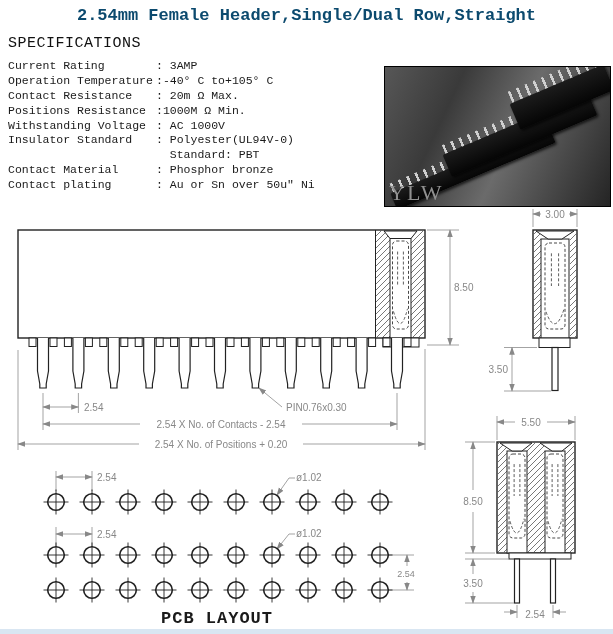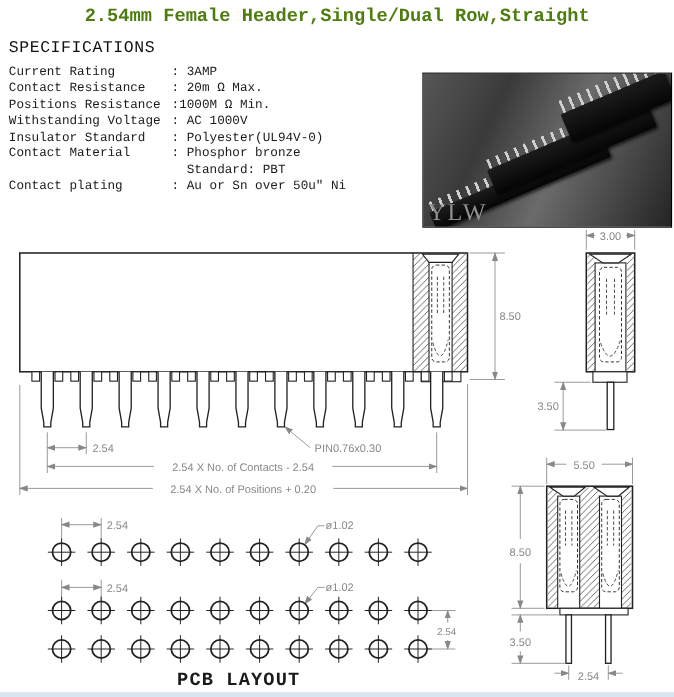--- a/index.html
+++ b/index.html
@@ -1,19 +1,19 @@
 <!DOCTYPE html>
 <html><head>
 <meta charset="utf-8">
 <style>
   html,body{margin:0;padding:0;}
   #page{position:relative;width:613px;height:634px;background:#ffffff;overflow:hidden;
         font-family:"Liberation Mono",monospace;}
   .title{position:absolute;top:6px;left:0;width:100%;text-align:center;
-         font-size:17px;font-weight:bold;color:#4d7c0f;letter-spacing:0px;white-space:pre;}
+         font-size:17px;font-weight:bold;color:#0c4a6e;letter-spacing:0px;white-space:pre;}
   .specHead{position:absolute;left:8px;top:35px;font-size:15px;font-weight:normal;color:#111;letter-spacing:0.5px;}
   .specs{position:absolute;left:8px;top:59px;font-size:11.5px;font-weight:normal;color:#1a1a1a;}
   .specRow{display:flex;height:14.9px;line-height:14.9px;}
   .specRow .lab{width:148px;white-space:pre;}
   .specRow .val{white-space:pre;}
   .photo{position:absolute;left:384px;top:66px;width:225px;height:139px;border:1px solid #000;
          background:linear-gradient(115deg,#575757 0%,#3a3a3a 28%,#6b6b6b 55%,#242424 100%);overflow:hidden;}
   .conn{position:absolute;background:linear-gradient(#1c1c1c,#050505);border-radius:2px;transform:rotate(-23deg);
         box-shadow:1px 2px 3px rgba(0,0,0,0.7);}
   .teeth{position:absolute;left:3px;right:3px;top:-9px;height:9px;
@@ -34,42 +34,46 @@
 
   <div class="title">2.54mm Female Header,Single/Dual Row,Straight</div>
   <div class="specHead">SPECIFICATIONS</div>
 
   <div class="specs">
     <div class="specRow">
         <span class="lab">Current Rating</span>
         <span class="val">: 3AMP</span>
       </div>
     <div class="specRow">
+        <span class="lab">Operation Temperature</span>
+        <span class="val">:-40° C to+105° C</span>
+      </div>
+    <div class="specRow">
         <span class="lab">Contact Resistance</span>
         <span class="val">: 20m Ω Max.</span>
       </div>
     <div class="specRow">
         <span class="lab">Positions Resistance</span>
         <span class="val">:1000M Ω Min.</span>
       </div>
     <div class="specRow">
         <span class="lab">Withstanding Voltage</span>
         <span class="val">: AC 1000V</span>
       </div>
     <div class="specRow">
         <span class="lab">Insulator Standard</span>
         <span class="val">: Polyester(UL94V-0)</span>
       </div>
     <div class="specRow">
+        <span class="lab"></span>
+        <span class="val">  Standard: PBT</span>
+      </div>
+    <div class="specRow">
         <span class="lab">Contact Material</span>
         <span class="val">: Phosphor bronze</span>
-      </div>
-    <div class="specRow">
-        <span class="lab"></span>
-        <span class="val">  Standard: PBT</span>
       </div>
     <div class="specRow">
         <span class="lab">Contact plating</span>
         <span class="val">: Au or Sn over 50u" Ni</span>
       </div>
   </div>
 
   <div class="photo">
     <div class="conn" style="left:2px;top:92px;width:172px;height:18px;">
         <div class="teeth"></div>

